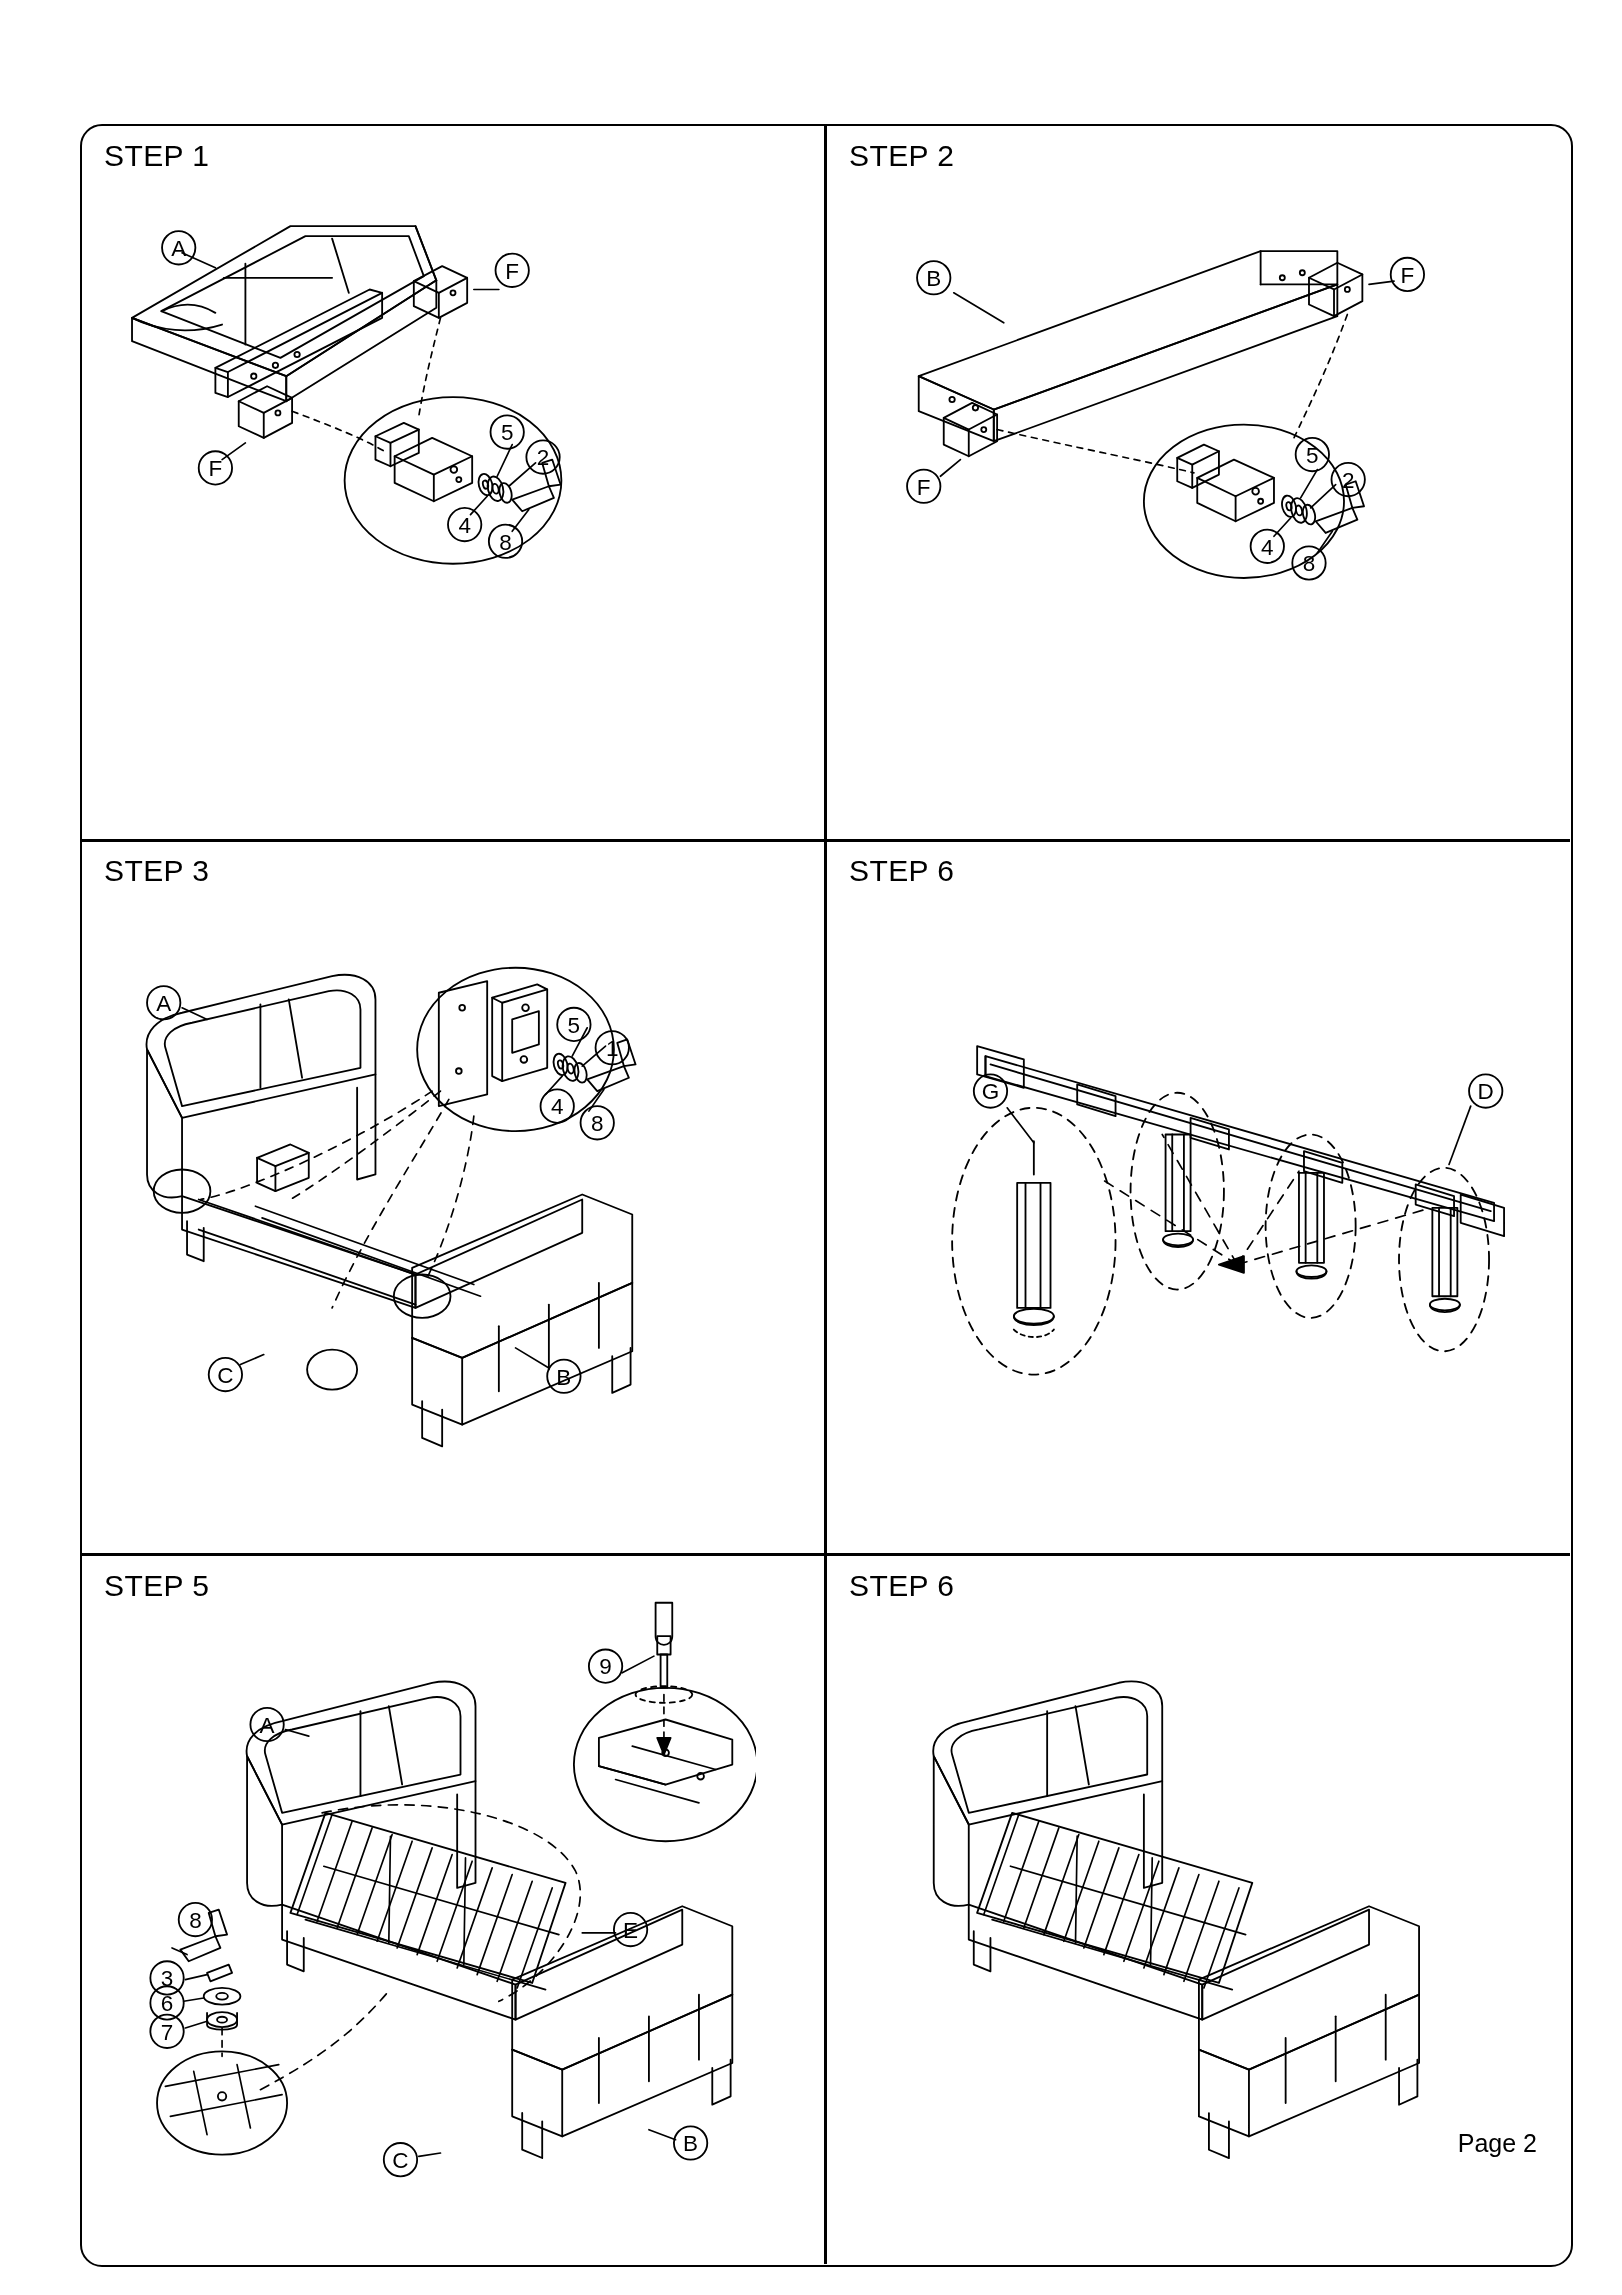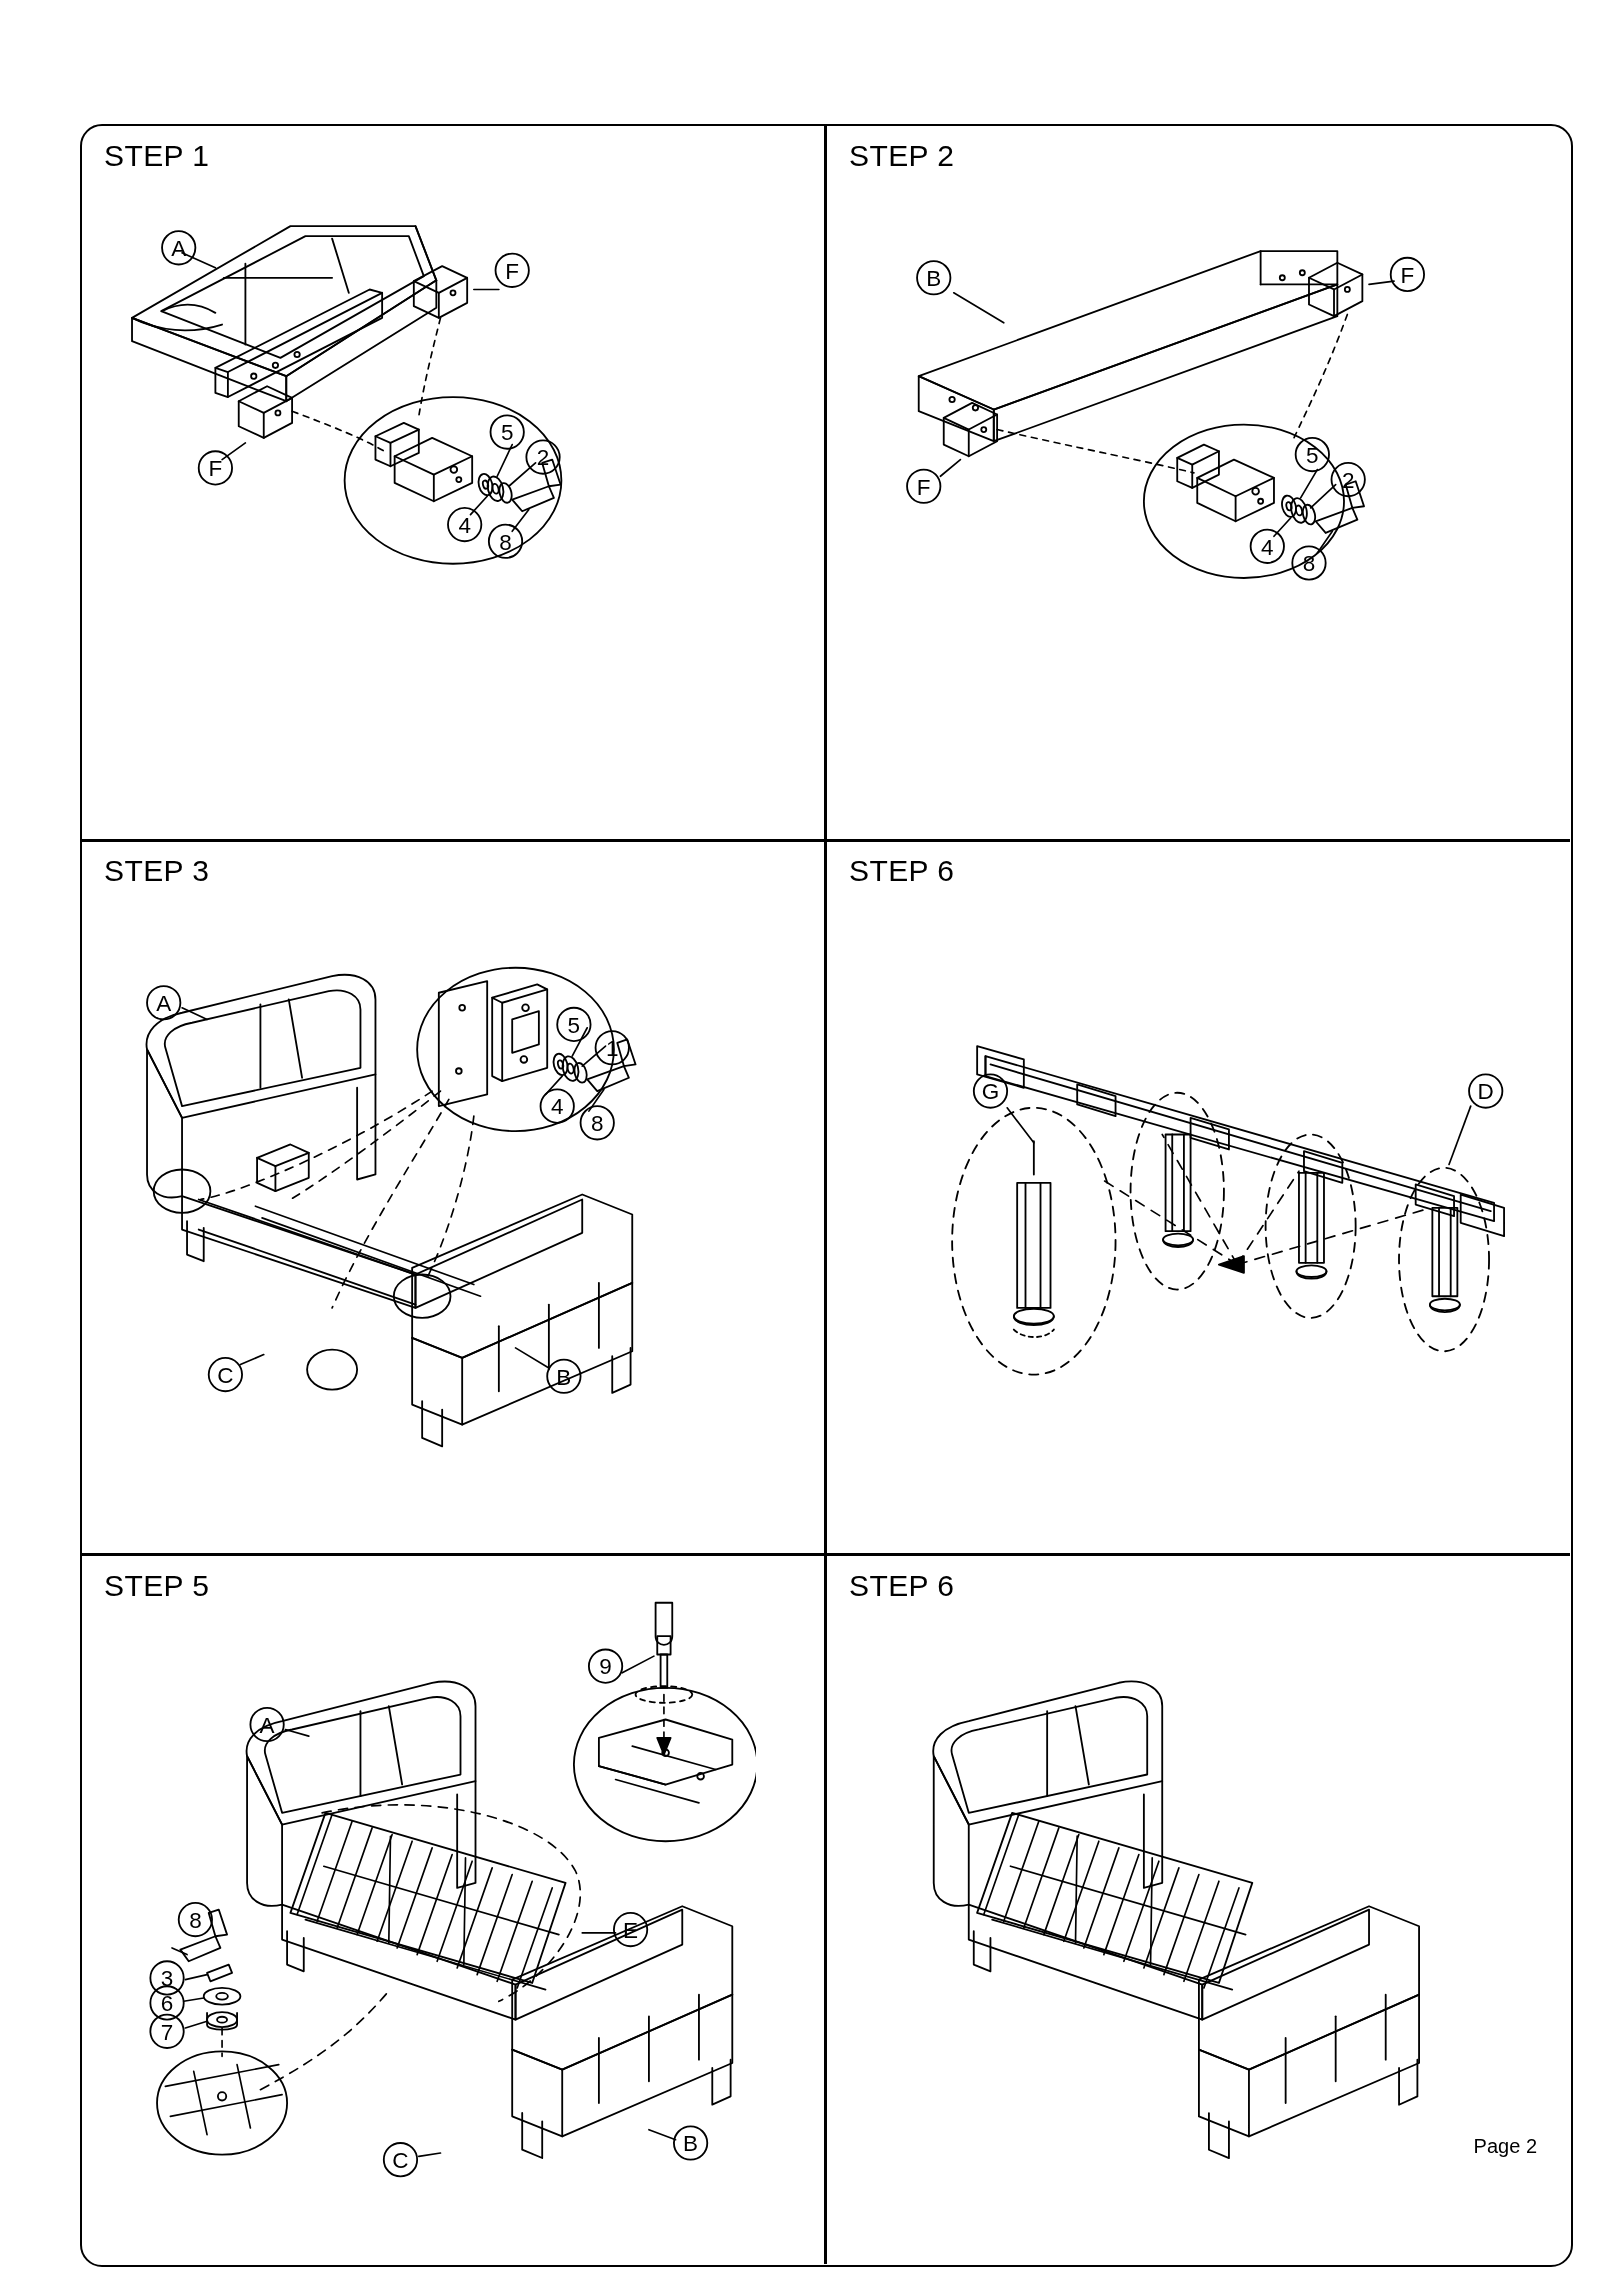--- a/index.html
+++ b/index.html
@@ -50,21 +50,21 @@
   }
   .divider-v {
     position: absolute;
     background: #000;
     width: 2.5px;
   }
   .page-num {
     position: absolute;
     right: 33px;
     bottom: 22px;
-    font-size: 20px;
+    font-size: 25px;
   }
   .art {
     position: absolute;
     left: 0;
     top: 0;
   }
   
 </style>
 </head>
 <body>

